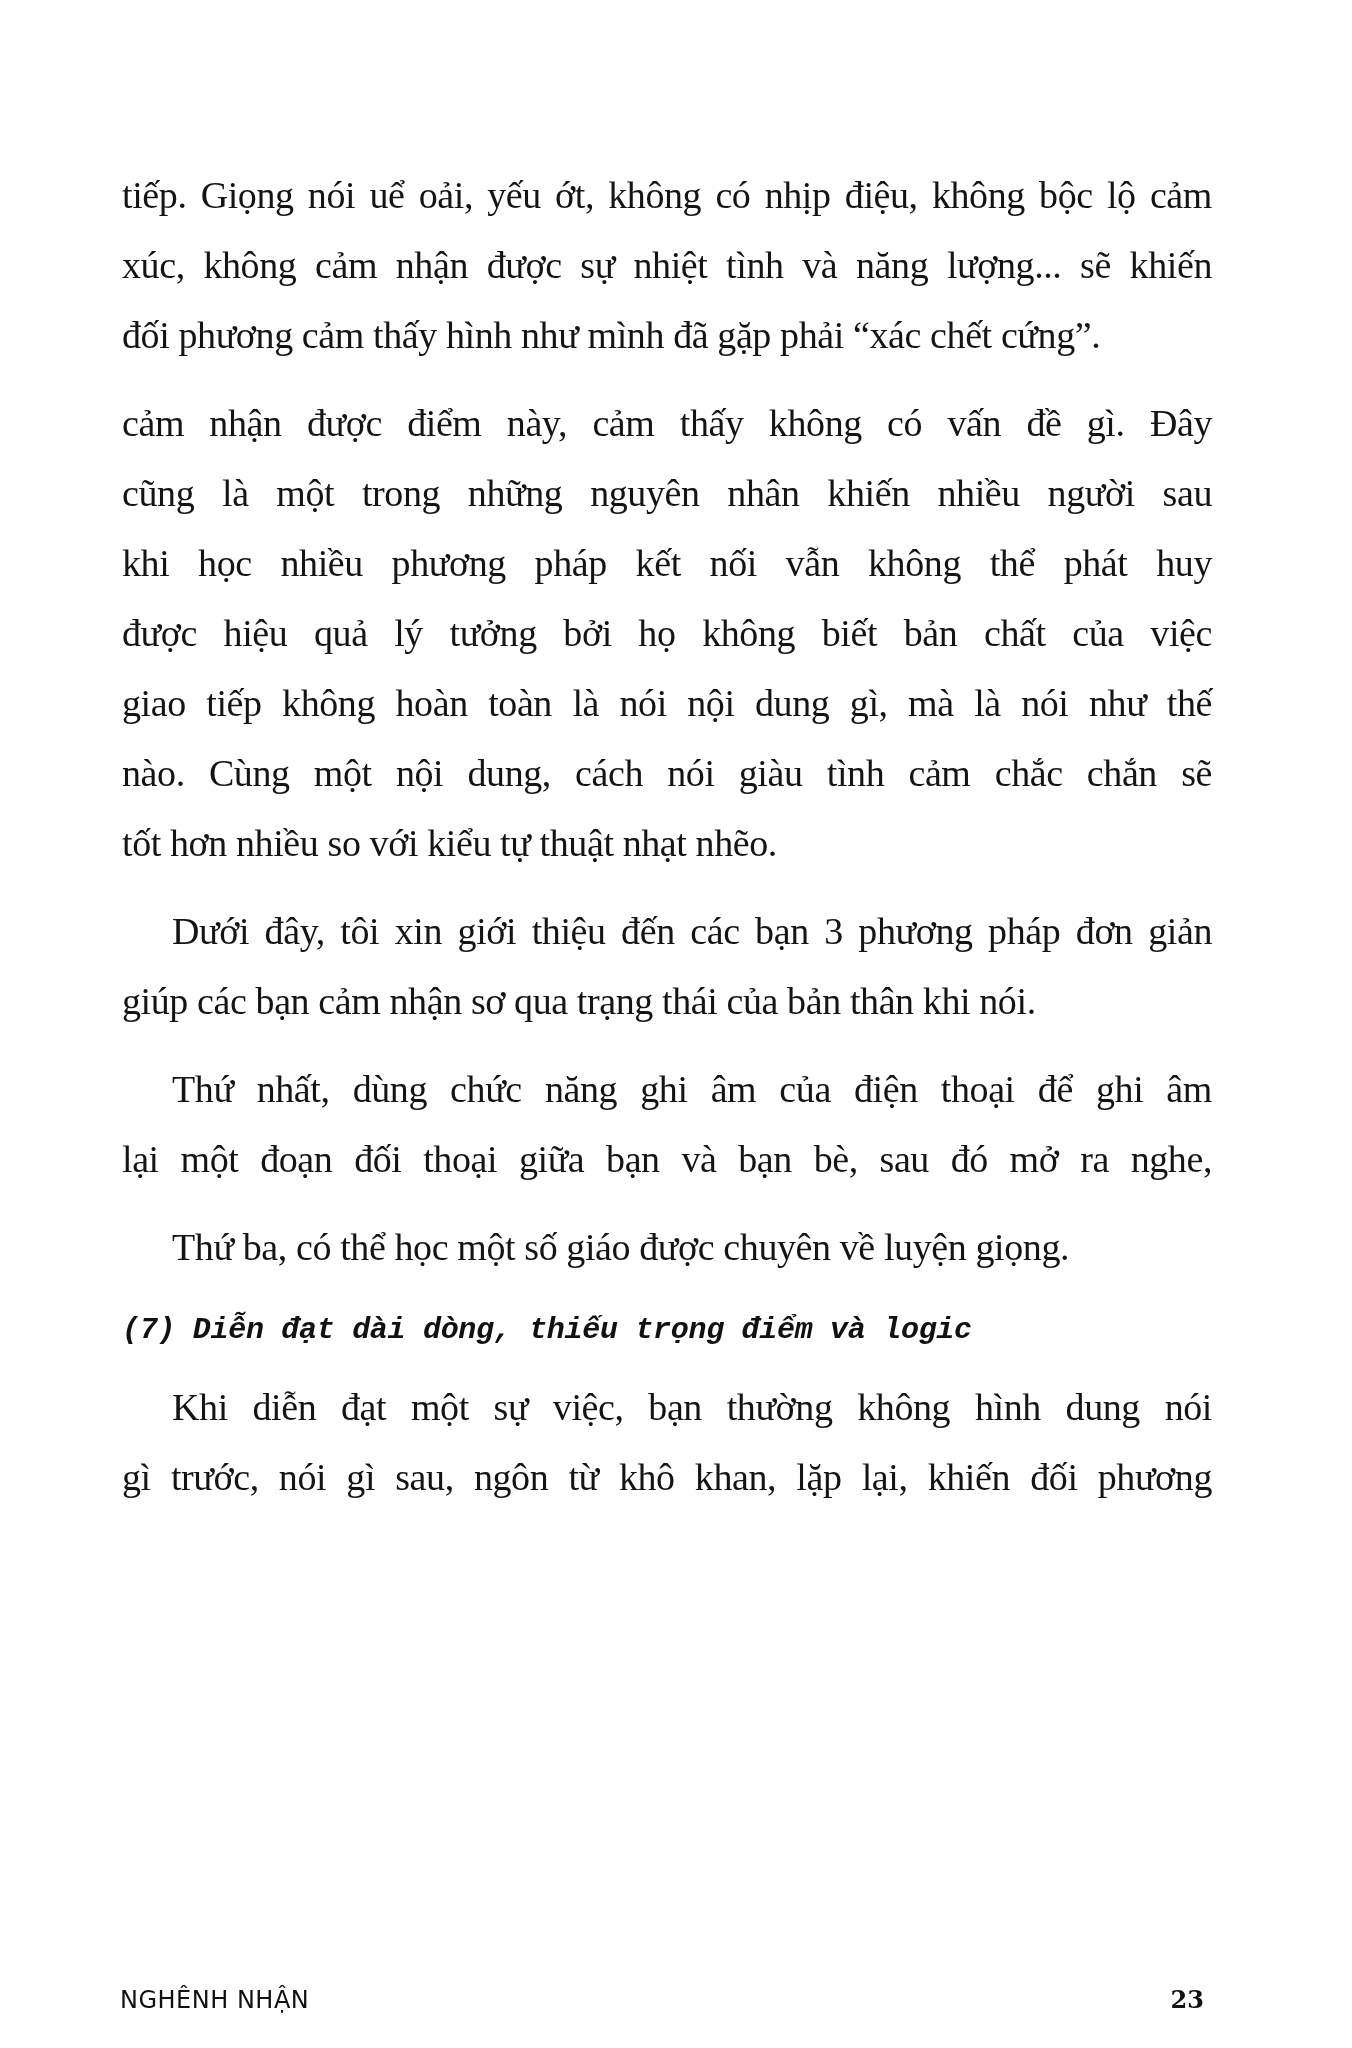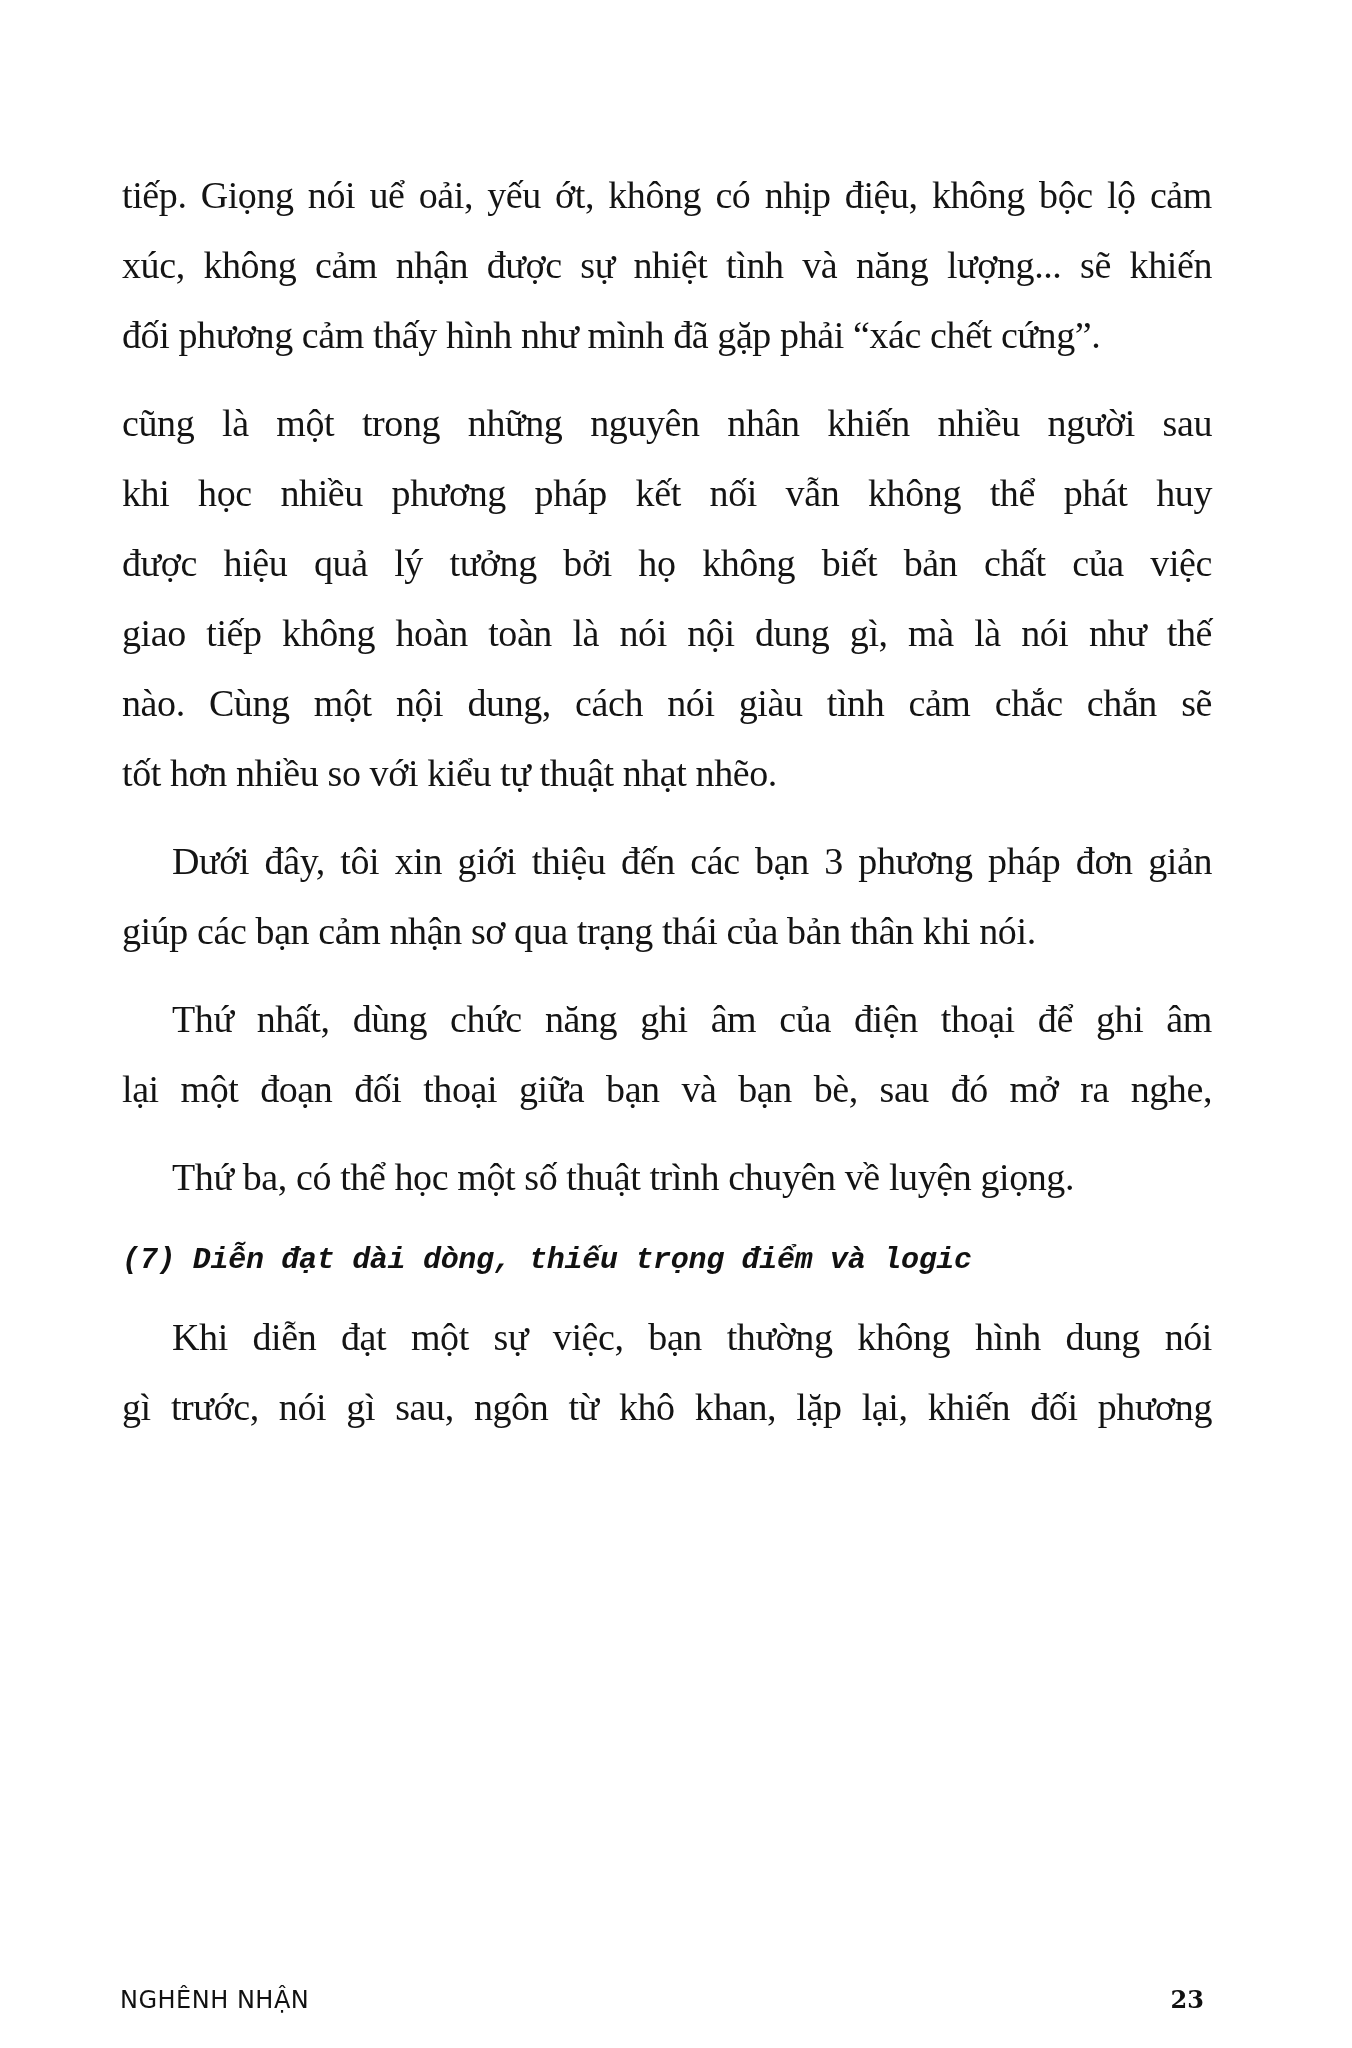--- a/index.html
+++ b/index.html
@@ -66,41 +66,42 @@
 
 <div class="page">
 
   <p class="para">
     <span class="line">tiếp. Giọng nói uể oải, yếu ớt, không có nhịp điệu, không bộc lộ cảm</span>
     <span class="line">xúc, không cảm nhận được sự nhiệt tình và năng lượng... sẽ khiến</span>
     <span class="line last">đối phương cảm thấy hình như mình đã gặp phải “xác chết cứng”.</span>
   </p>
 
   <p class="para">
+    <span class="line">cảm nhận được điểm này, cảm thấy không có vấn đề gì. Đây</span>
     <span class="line">cũng là một trong những nguyên nhân khiến nhiều người sau</span>
     <span class="line">khi học nhiều phương pháp kết nối vẫn không thể phát huy</span>
     <span class="line">được hiệu quả lý tưởng bởi họ không biết bản chất của việc</span>
     <span class="line">giao tiếp không hoàn toàn là nói nội dung gì, mà là nói như thế</span>
     <span class="line">nào. Cùng một nội dung, cách nói giàu tình cảm chắc chắn sẽ</span>
     <span class="line last">tốt hơn nhiều so với kiểu tự thuật nhạt nhẽo.</span>
   </p>
 
   <p class="para">
     <span class="line indent">Dưới đây, tôi xin giới thiệu đến các bạn 3 phương pháp đơn giản</span>
     <span class="line last">giúp các bạn cảm nhận sơ qua trạng thái của bản thân khi nói.</span>
   </p>
 
   <p class="para">
     <span class="line indent">Thứ nhất, dùng chức năng ghi âm của điện thoại để ghi âm</span>
     <span class="line">lại một đoạn đối thoại giữa bạn và bạn bè, sau đó mở ra nghe,</span>
   </p>
 
 
   <p class="para">
-    <span class="line indent last">Thứ ba, có thể học một số thuật trình chuyên về luyện giọng.</span>
+    <span class="line indent last">Thứ ba, có thể học một số giáo được chuyên về luyện giọng.</span>
   </p>
 
   <h3 class="heading">(7) Diễn đạt dài dòng, thiếu trọng điểm và logic</h3>
 
   <p class="para">
     <span class="line indent">Khi diễn đạt một sự việc, bạn thường không hình dung nói</span>
     <span class="line">gì trước, nói gì sau, ngôn từ khô khan, lặp lại, khiến đối phương</span>
   </p>
 </div>
 

